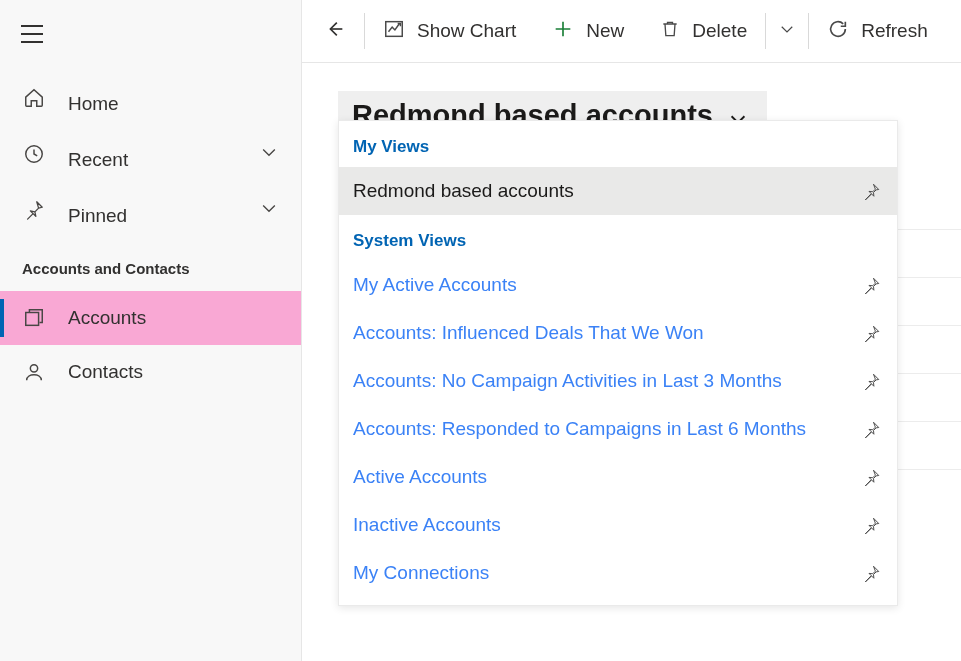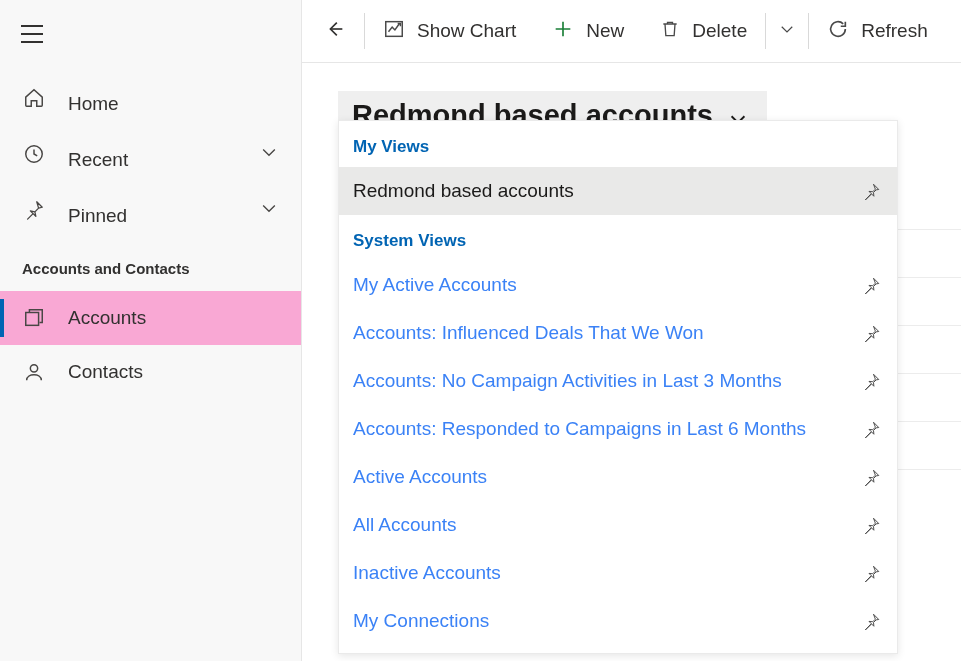--- a/index.html
+++ b/index.html
@@ -380,28 +380,20 @@
       </div>
       <div class="dd-item">
         <span>Active Accounts</span>
         <span class="pin">
             <svg width="18" height="18" viewBox="0 0 24 24" fill="none">
               <path d="M14 3l7 7-3.5.5L14 14l.5 5-3-3L3 24l8-8.5-3-3 5 .5 3.5-3.5z" stroke="#494949" stroke-width="1.3" stroke-linejoin="round"></path>
             </svg>
           </span>
       </div>
       <div class="dd-item">
-        <span>All Accounts</span>
-        <span class="pin">
-            <svg width="18" height="18" viewBox="0 0 24 24" fill="none">
-              <path d="M14 3l7 7-3.5.5L14 14l.5 5-3-3L3 24l8-8.5-3-3 5 .5 3.5-3.5z" stroke="#494949" stroke-width="1.3" stroke-linejoin="round"></path>
-            </svg>
-          </span>
-      </div>
-      <div class="dd-item">
         <span>Inactive Accounts</span>
         <span class="pin">
             <svg width="18" height="18" viewBox="0 0 24 24" fill="none">
               <path d="M14 3l7 7-3.5.5L14 14l.5 5-3-3L3 24l8-8.5-3-3 5 .5 3.5-3.5z" stroke="#494949" stroke-width="1.3" stroke-linejoin="round"></path>
             </svg>
           </span>
       </div>
       <div class="dd-item">
         <span>My Connections</span>
         <span class="pin">

